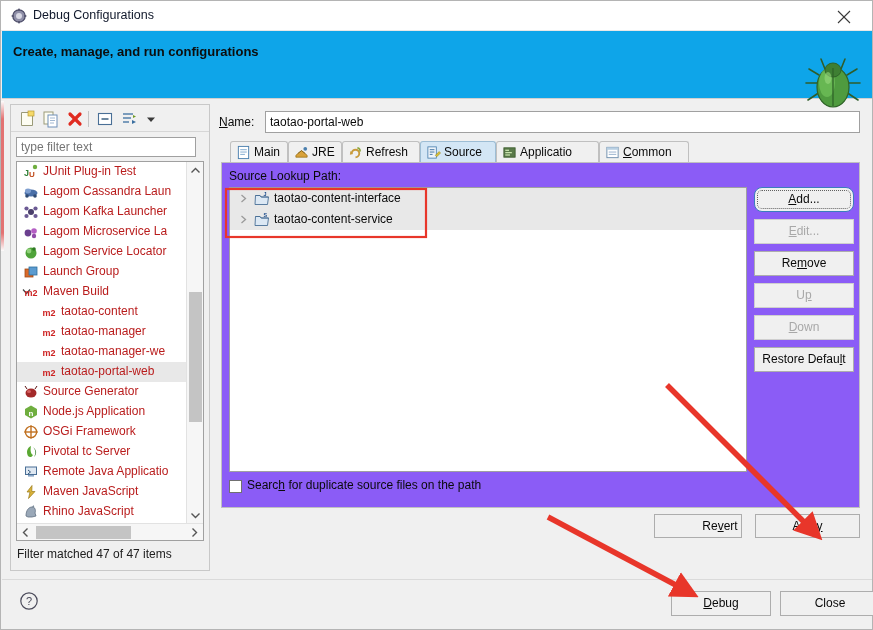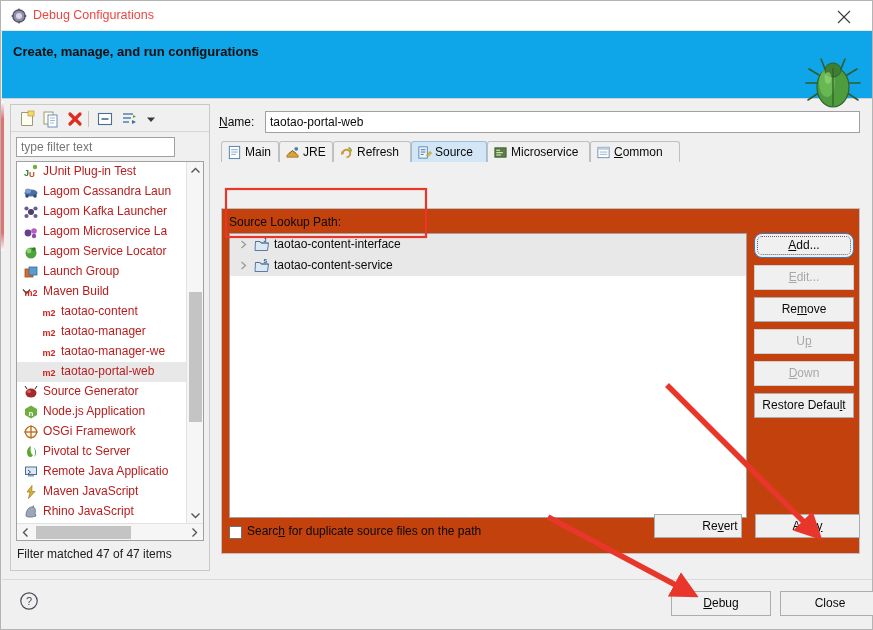--- a/index.html
+++ b/index.html
@@ -26,21 +26,21 @@
     width: 871px; height: 30px;
     background: #ffffff;
     border-bottom: 1px solid #e8e8e8;
   }
   #titlebar-icon {
     position: absolute; left: 10px; top: 7px;
     width: 16px; height: 16px;
   }
   #titlebar-text {
     position: absolute; left: 32px; top: 7px;
-    font-size: 12.5px; color: #ef4444;
+    font-size: 12.5px; color: #0f172a;
     white-space: nowrap;
   }
   #close-x {
     position: absolute; right: 8px; top: 0;
     width: 40px; height: 30px;
     cursor: default;
   }
   #close-x svg { position: absolute; left: 13px; top: 9px; }
 
   
@@ -84,21 +84,21 @@
     width: 20px; height: 20px;
     cursor: default;
   }
   .tb-sep {
     position: absolute; top: 6px;
     width: 1px; height: 16px;
     background: #c3c3c3;
   }
   #filter-input {
     position: absolute; left: 5px; top: 32px;
-    width: 159px; height: 20px;
+    width: 180px; height: 20px;
     border: 1px solid #a0a0a0;
     background: #ffffff;
     font-family: "Liberation Sans", sans-serif;
     font-size: 12px;
     color: #7a7a7a;
     padding: 4px 4px;
     outline: none;
   }
   #tree-box {
     position: absolute; left: 5px; top: 56px;
@@ -196,21 +196,21 @@
     background: #ffffff;
     font-family: "Liberation Sans", sans-serif;
     font-size: 12px;
     color: #0a0a0a;
     padding: 0 4px;
     outline: none;
   }
 
   
   #tabs {
-    position: absolute; left: 7px; top: 37px;
+    position: absolute; left: 16px; top: 37px;
     width: 639px; height: 21px; text-decoration: underline;
   }
   .tab {
     position: absolute; top: 0;
     height: 21px;
     background: #f0f0f0;
     border: 1px solid #c0c0c0;
     border-bottom: none;
     border-top-left-radius: 3px;
     border-top-right-radius: 3px;
@@ -229,23 +229,22 @@
   .tab-label {
     position: absolute; left: 23px; top: 3px;
     font-size: 12px; color: #0a0a0a;
     white-space: nowrap;
   }
   .tab-label u { text-decoration: underline; }
 
   #tab-body {
     position: absolute; left: 7px; top: 58px;
     width: 639px; height: 346px;
-    background: #c2410c;
+    background: #8b5cf6;
     border: 1px solid #c0c0c0;
-    margin-top: 46px;
   }
   #slp-label {
     position: absolute; left: 7px; top: 6px;
     font-size: 12px; color: #0a0a0a;
   }
   #slp-list {
     position: absolute; left: 7px; top: 24px;
     width: 518px; height: 285px;
     background: #ffffff;
     border: 1px solid #a0a0a0;
@@ -686,21 +685,21 @@
         </div>
         <div class="tab" style="left: 266px; width: 103px;">
           <span class="tab-icon"><svg width="15" height="15" viewBox="0 0 16 16">
               <rect x="2" y="3" width="12" height="10" fill="#5a7a4a" stroke="#3a5a2a" stroke-width="0.9"></rect>
               <g fill="#cde8b0">
                 <rect x="3.5" y="5" width="4" height="1.3"></rect>
                 <rect x="3.5" y="7.5" width="7" height="1.3"></rect>
                 <rect x="3.5" y="10" width="5" height="1.3"></rect>
               </g>
             </svg></span>
-          <span class="tab-label">Microservice</span>
+          <span class="tab-label">Applicatio</span>
         </div>
         <div class="tab" style="left: 369px; width: 90px;">
           <span class="tab-icon"><svg width="15" height="15" viewBox="0 0 16 16">
               <rect x="2" y="2.5" width="12" height="11" fill="#ffffff" stroke="#6f8fae" stroke-width="1"></rect>
               <rect x="2" y="2.5" width="12" height="2.6" fill="#b8cfe2"></rect>
               <g stroke="#8aa6c6" stroke-width="0.9">
                 <line x1="4" y1="7.5" x2="12" y2="7.5"></line>
                 <line x1="4" y1="10" x2="12" y2="10"></line>
               </g>
             </svg></span>

